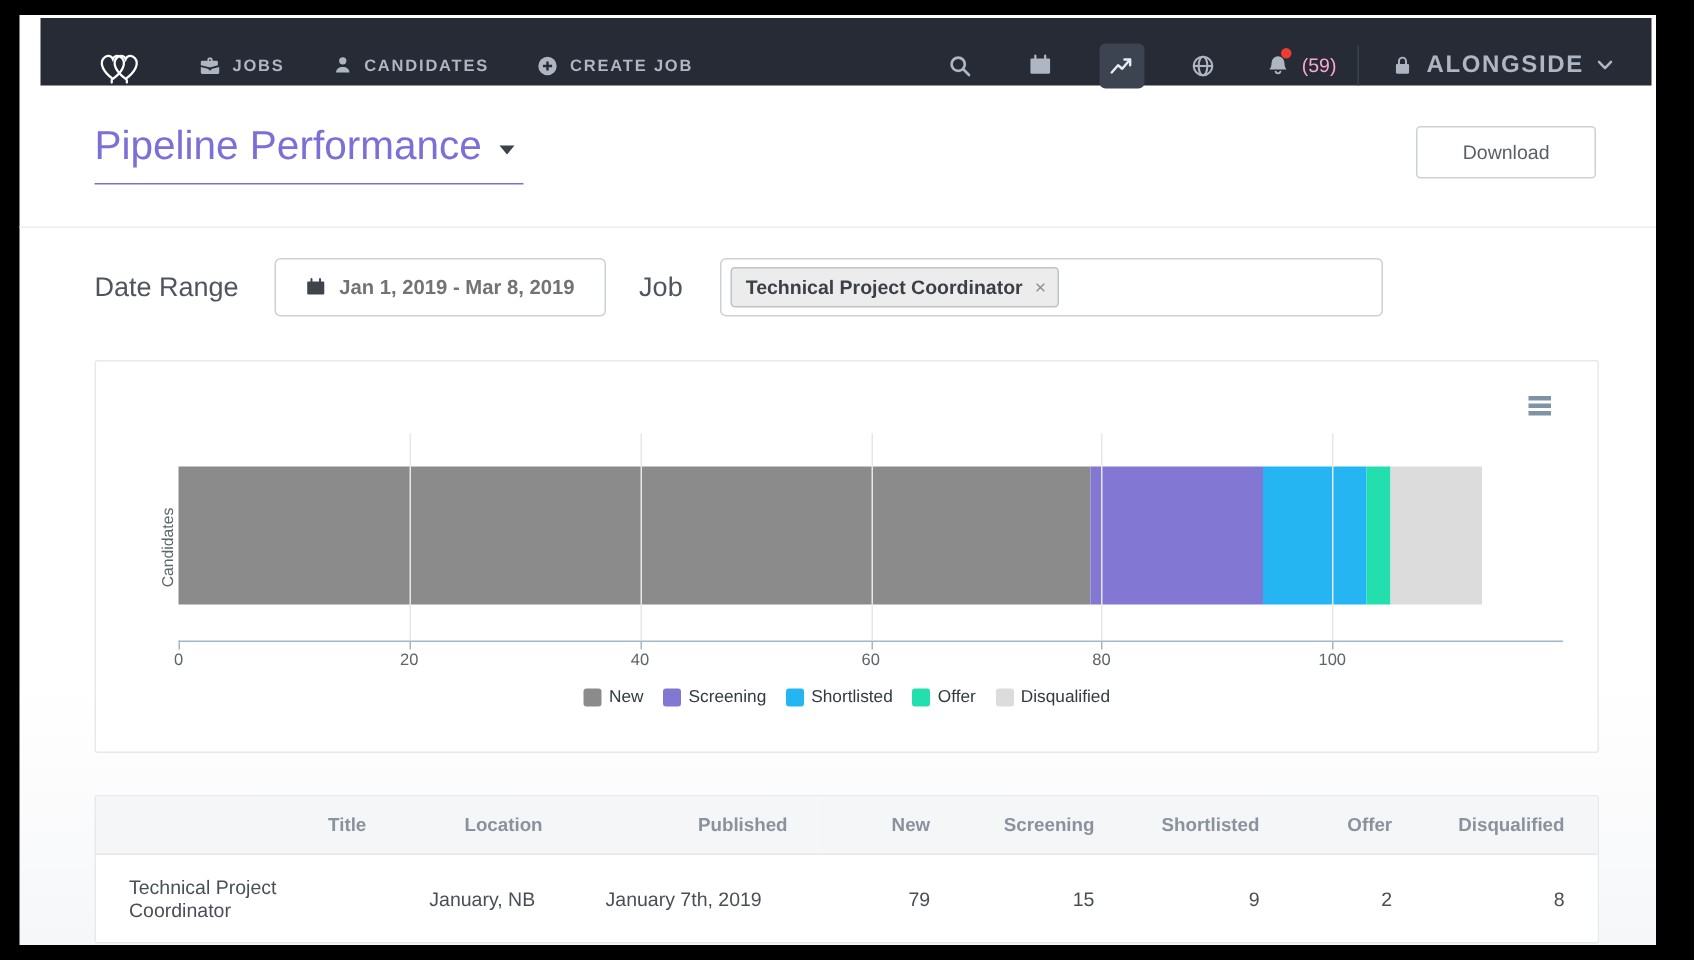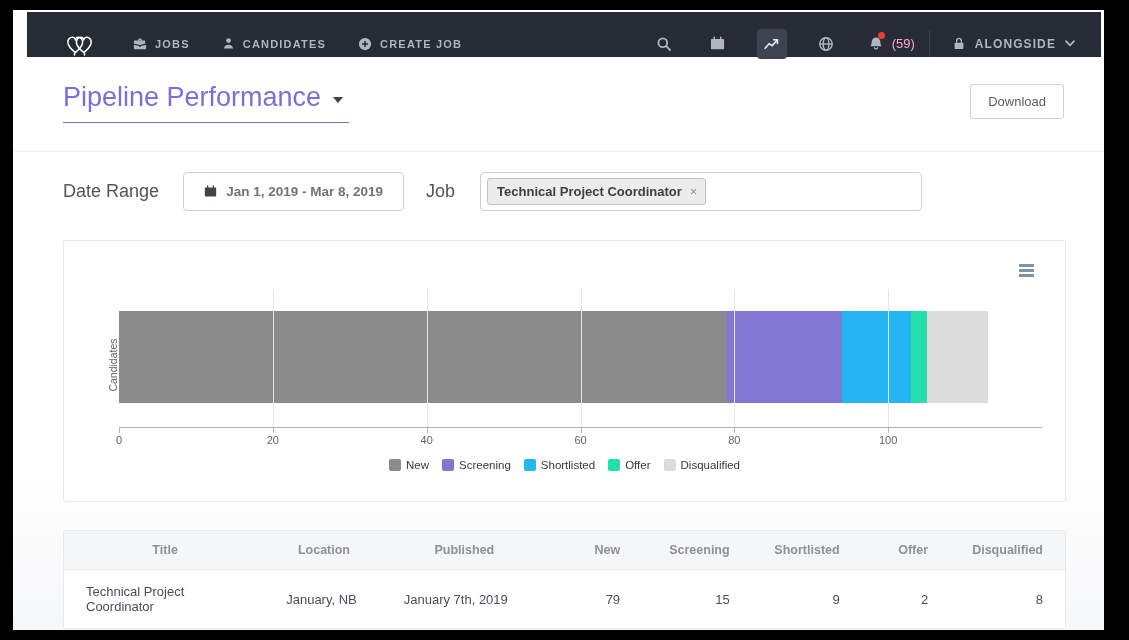--- a/index.html
+++ b/index.html
@@ -17,28 +17,28 @@
   .nav-item svg { display:block; }
   .nav-spacer { flex:1; }
   .nav-icons { display:flex; align-items:center; gap:24px; margin-right:14px; }
   .icon-btn { display:flex; align-items:center; justify-content:center; width:30px; height:30px; cursor:pointer; color:#aeb6c4; position:relative; }
   .icon-btn.active { background:#3c4351; border-radius:4px; color:#e8ecf2; }
   .notif-wrap { display:flex; align-items:center; gap:5px; cursor:pointer; }
   .notif-count { font-size:13px; color:#f9a8d4; }
   .red-dot { position:absolute; top:3px; right:2px; width:7px; height:7px; border-radius:50%; background:#ef3c30; }
   .nav-divider { width:1px; align-self:stretch; background:#3a4150; }
   .account { display:flex; align-items:center; gap:9px; padding:0 26px 0 22px; cursor:pointer;
-             font-size:12px; font-weight:700; letter-spacing:1.1px; color:#aeb6c4; height:100%; }
+             font-size:16px; font-weight:700; letter-spacing:1.1px; color:#aeb6c4; height:100%; }
 
   
   .header-row { position:absolute; top:70px; left:50px; right:40px; display:flex; align-items:center; justify-content:space-between; }
   .page-title-wrap { display:flex; align-items:center; gap:12px; border-bottom:1px solid #7b6fd8; padding:2px 6px 9px 0; cursor:pointer; }
   .page-title { font-size:27px; color:#7b6fd8; font-weight:400; }
   .title-caret { width:0; height:0; border-left:5px solid transparent; border-right:5px solid transparent; border-top:6px solid #3c424b; margin-top:4px; }
-  .download-btn { background:#fff; border:1px solid #cdd0d5; border-radius:3px; padding:9px 17px;
+  .download-btn { background:#fff; border:1px solid #cdd0d5; border-radius:3px; padding:9px 30px;
                   font-size:13px; color:#5a6069; cursor:pointer; font-family:inherit; }
 
   .hr-line { position:absolute; top:141px; left:0; right:0; height:1px; background:#eceef0; }
 
   
   .filter-row { position:absolute; top:161px; left:50px; right:40px; height:40px; display:flex; align-items:center; }
   .filter-label { font-size:18px; color:#4f555e; }
   .date-input { margin-left:24px; width:221px; height:39px; border:1px solid #ccd0d5; border-radius:4px;
                 background:#fff; display:flex; align-items:center; justify-content:center; gap:9px;
                 font-size:13.5px; font-weight:700; color:#737373; cursor:pointer; }
@@ -67,21 +67,21 @@
   .x-tick-labels { position:absolute; left:55px; top:193px; width:923px; height:16px; }
   .x-tick-labels span { position:absolute; transform:translateX(-50%); font-size:11px; color:#5f6569; }
   .legend { position:absolute; left:0; right:0; top:218px; display:flex; justify-content:center; align-items:center; gap:13px; }
   .legend-item { display:flex; align-items:center; gap:5px; cursor:pointer; }
   .legend-swatch { width:12px; height:12px; border-radius:2px; }
   .legend-label { font-size:11.5px; color:#333a40; font-weight:400; }
 
   
   .table-card { position:absolute; top:520px; left:50px; width:1003px; background:#fff; border:1px solid #e7e9ec; border-radius:2px; }
   table { width:100%; border-collapse:collapse; }
-  thead th { background:#f5f6f8; color:#8a929e; font-weight:700; font-size:12.5px; text-align:center;
+  thead th { background:#f5f6f8; color:#8a929e; font-weight:700; font-size:12.5px; text-align:right;
              padding:12px 20px 12px 22px; border-bottom:1px solid #e7e9ec; }
   tbody td { padding:14px 20px 14px 22px; font-size:13px; color:#4a4f57; background:#fff; }
   th.num, td.num { text-align:right; padding-right:22px; }
 </style>
 </head>
 <body>
 
 <div class="page">
 
   <div class="navbar">

